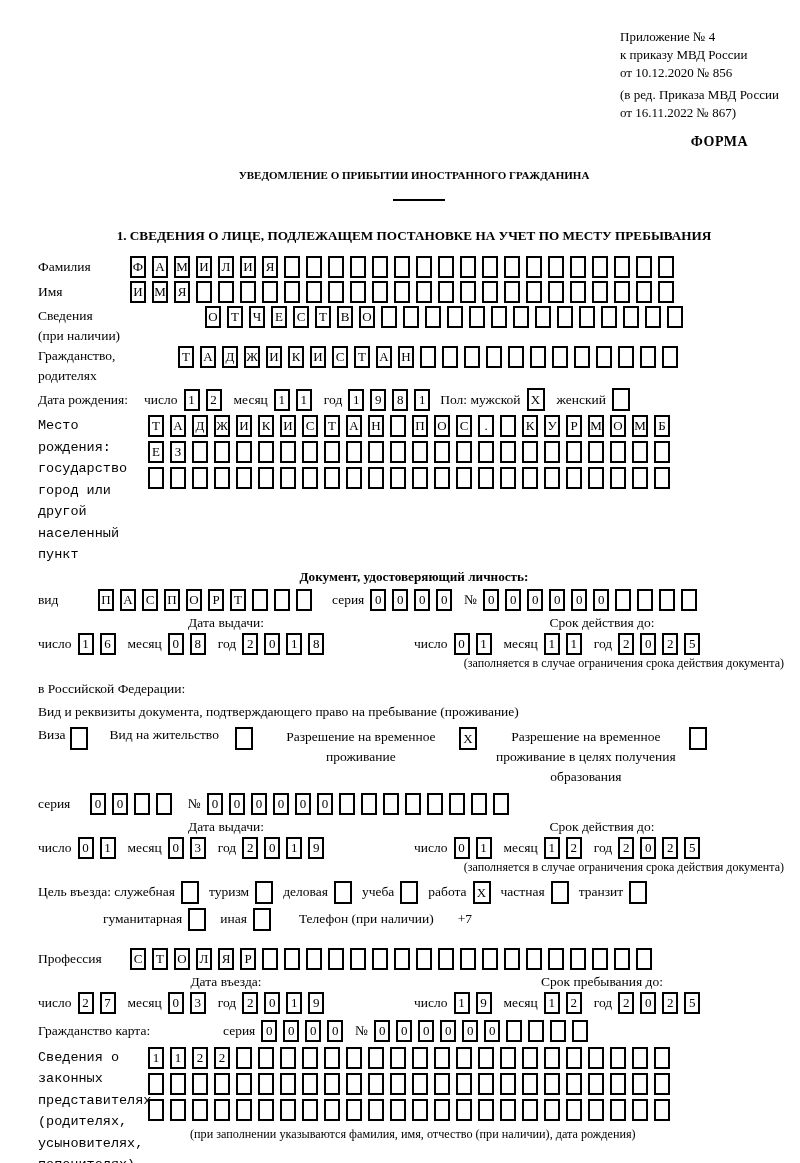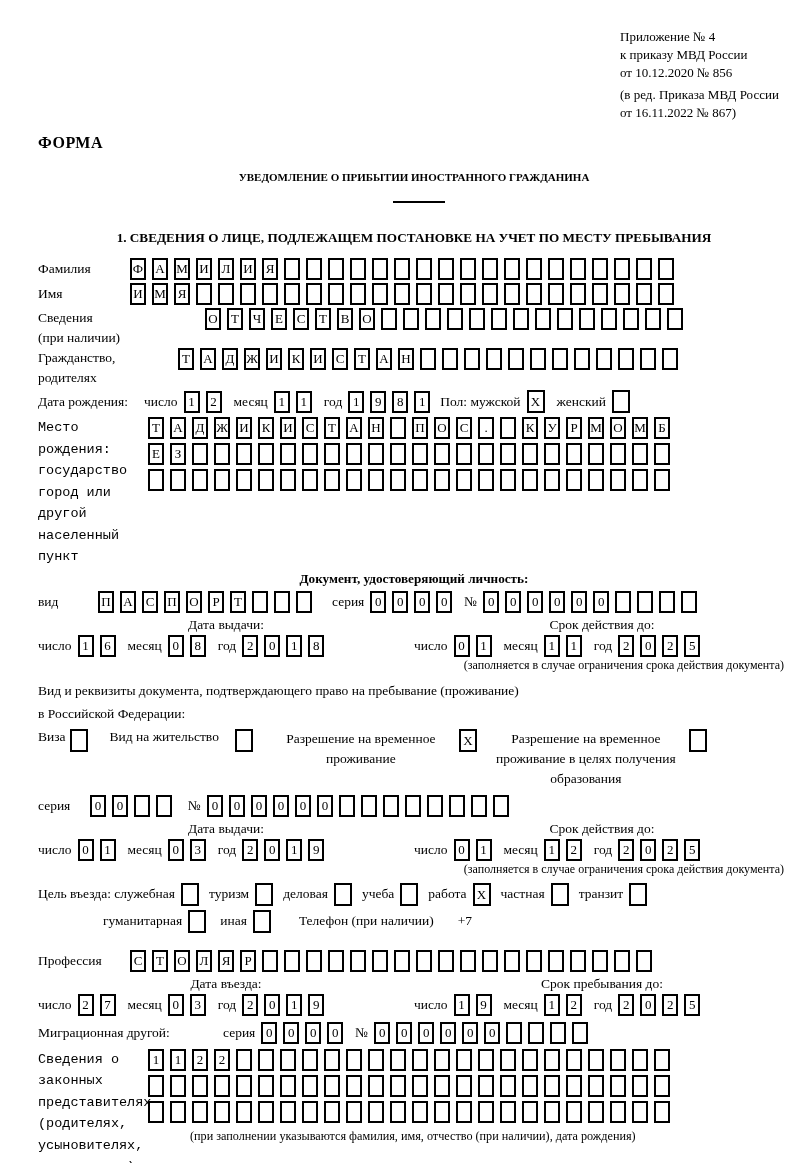--- a/index.html
+++ b/index.html
@@ -7,21 +7,21 @@
   body {
     width: 800px; min-height: 1163px;
     font-family: "Liberation Serif", "DejaVu Serif", serif;
     color: #000; font-size: 13.5px;
   }
   .page { width: 800px; min-height: 1163px; padding: 28px 10px 20px 38px; background: #fff; }
 
   
   .hdr { margin-left: 582px; font-size: 13px; line-height: 18px; }
   .hdr .gap { height: 4px; }
-  .forma { padding-right: 42px; margin-top: 12px; font-weight: bold; font-size: 16px; letter-spacing: .5px; }
+  .forma { text-align: right; padding-right: 42px; margin-top: 12px; font-weight: bold; font-size: 14px; letter-spacing: .5px; }
 
   
   .title { text-align: center; font-weight: bold; font-size: 11px; line-height: 22px; margin-top: 14px; }
   .title-underline { display: inline-block; width: 52px; border-bottom: 2px solid #000; height: 14px; margin-left: 10px; }
   .sect { text-align: center; font-weight: bold; font-size: 13.2px; margin-top: 20px; }
 
   
   .row { display: flex; align-items: center; margin-top: 3px; }
   .row-top { display: flex; align-items: flex-start; }
   .cells { white-space: nowrap; display: inline-block; }
@@ -172,22 +172,22 @@
         <span class="inlbl">месяц</span>
         <span class="cells"><span class="cell">1</span><span class="cell">1</span></span>
         <span class="inlbl">год</span>
         <span class="cells"><span class="cell">2</span><span class="cell">0</span><span class="cell">2</span><span class="cell">5</span></span>
       </div>
     </div>
   </div>
   <div class="fill-note">(заполняется в случае ограничения срока действия документа)</div>
 
   <div class="para">
+    <div>в Российской Федерации:</div>
     <div>Вид и реквизиты документа, подтверждающего право на пребывание (проживание)</div>
-    <div>в Российской Федерации:</div>
   </div>
 
   <div class="restypes">
     <span class="blk">
       <span>Виза</span>
       <span class="cb" style="margin-left:4px"></span>
     </span>
     <span class="blk" style="margin-left:22px">
       <span>Вид на жительство</span>
       <span class="cb" style="margin-left:16px"></span>
@@ -285,21 +285,21 @@
         <span class="cells"><span class="cell">1</span><span class="cell">9</span></span>
         <span class="inlbl">месяц</span>
         <span class="cells"><span class="cell">1</span><span class="cell">2</span></span>
         <span class="inlbl">год</span>
         <span class="cells"><span class="cell">2</span><span class="cell">0</span><span class="cell">2</span><span class="cell">5</span></span>
       </div>
     </div>
   </div>
 
   <div class="row mt6">
-    <span style="width:185px; flex:0 0 185px">Миграционная другой:</span>
+    <span style="width:185px; flex:0 0 185px">Гражданство карта:</span>
     <span class="inlbl" style="margin-left:0">серия</span>
     <span class="cells"><span class="cell">0</span><span class="cell">0</span><span class="cell">0</span><span class="cell">0</span></span>
     <span class="inlbl">№</span>
     <span class="cells"><span class="cell">0</span><span class="cell">0</span><span class="cell">0</span><span class="cell">0</span><span class="cell">0</span><span class="cell">0</span><span class="cell"></span><span class="cell"></span><span class="cell"></span><span class="cell"></span></span>
   </div>
 
   <div class="row-top" style="margin-top:5px">
     <span class="lblw110">
       <span>Сведения о</span><br>
       <span>законных</span><br>

